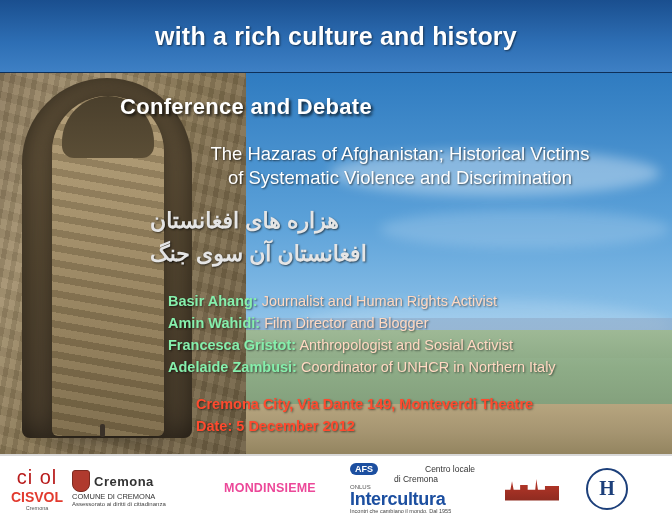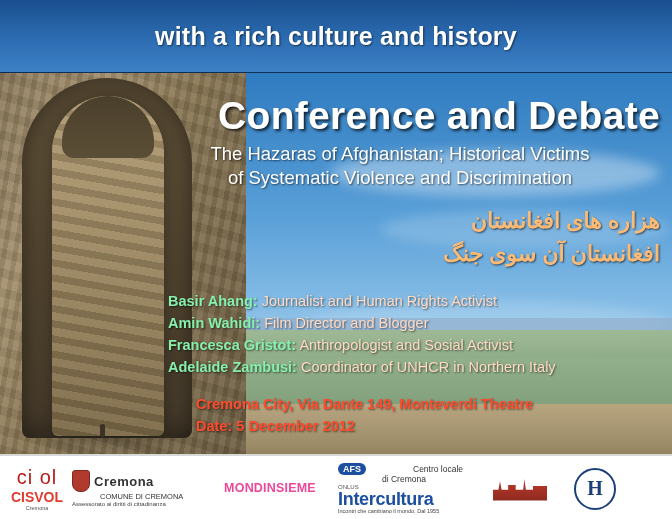--- a/index.html
+++ b/index.html
@@ -101,38 +101,38 @@
     position:absolute;left:100px;top:424px;width:5px;height:13px;
     background:#3a3128;border-radius:2px;
   }
   
   .content{
     position:absolute;left:0;top:72px;width:672px;height:382px;
     z-index:4;
   }
   .conf{
     position:absolute;left:120px;top:22px;width:540px;
-    text-align:right;
+    text-align:left;
     color:#ffffff;
-    font-size:39px;font-weight:bold;
+    font-size:22px;font-weight:bold;
     text-shadow:2px 2px 3px rgba(0,0,0,.75);
     letter-spacing:.3px;
   }
   .subtitle{
     position:absolute;left:140px;top:70px;width:520px;
     text-align:center;
     color:#ffffff;
     font-size:18.5px;
     line-height:1.28;
     text-shadow:1px 1px 2px rgba(0,0,0,.6);
   }
   .farsi{
     position:absolute;left:150px;top:132px;width:510px;
-    text-align:right;
-    color:#fdba74;
+    text-align:left;
+    color:#e5e5e5;
     font-size:22px;font-weight:bold;
     line-height:1.5;
     direction:rtl;
     text-shadow:1px 1px 2px rgba(0,0,0,.6);
   }
   .speakers{
     position:absolute;left:168px;top:218px;width:500px;
     font-size:14.5px;
     line-height:1.52;
     text-shadow:1px 1px 2px rgba(0,0,0,.55);
@@ -163,28 +163,28 @@
     overflow:hidden;
   }
   .l-cisvol{width:58px;margin-left:8px;}
   .l-cisvol .glyphs{font-size:20px;color:#b91c1c;line-height:1;letter-spacing:1px;}
   .l-cisvol .nm{font-size:14px;color:#e23a2e;font-weight:bold;margin-top:2px;text-align:right;}
   .l-cisvol .nm2{font-size:5.5px;color:#555;}
   .l-cremona{width:130px;margin-left:6px;align-items:flex-start;}
   .l-cremona .rowc{display:flex;align-items:center;gap:4px;}
   .crest{width:16px;height:20px;background:#b03a2e;border-radius:3px 3px 8px 8px;border:1px solid #7d2a20;}
   .l-cremona .big{font-size:13px;font-weight:bold;color:#333;letter-spacing:.5px;}
-  .l-cremona .mid{font-size:7.5px;color:#333;margin-left:28px;}
+  .l-cremona .mid{font-size:7.5px;color:#333;}
   .l-cremona .sml{font-size:6px;color:#444;}
   .l-centro{width:128px;margin-left:4px;gap:24px;}
   .l-centro .t1{font-size:7.5px;color:#333;}
   .l-centro .t2{font-size:12.5px;font-weight:bold;color:#ec4899;letter-spacing:.2px;}
   .dots{display:flex;gap:2px;margin-top:2px;}
   .dots i{display:block;width:9px;height:9px;border-radius:50%;}
-  .l-inter{width:150px;margin-left:4px;align-items:flex-start;}
+  .l-inter{width:150px;margin-left:16px;align-items:flex-start;}
   .l-inter .afs{display:flex;align-items:center;gap:3px;}
   .afs-badge{background:#1c4fa0;color:#fff;font-size:9px;font-weight:bold;padding:1px 5px;border-radius:9px;}
   .l-inter .onlus{font-size:6px;color:#555;}
   .l-inter .cl{font-size:8.5px;color:#333;line-height:1.05;padding-left:44px;}
   .l-inter .big{font-size:18px;font-weight:bold;color:#1c4fa0;line-height:1;letter-spacing:-.3px;}
   .l-inter .tag{font-size:5.5px;color:#444;}
   .l-city{width:60px;margin-left:2px;}
   .skyline{width:54px;height:24px;background:linear-gradient(180deg,#c0392b,#8e2b20);
     clip-path:polygon(0% 100%,0% 55%,10% 55%,13% 20%,16% 55%,28% 55%,28% 35%,42% 35%,42% 55%,56% 55%,58% 10%,61% 55%,74% 55%,74% 40%,100% 40%,100% 100%);}
   .l-h{width:86px;margin-left:2px;}

